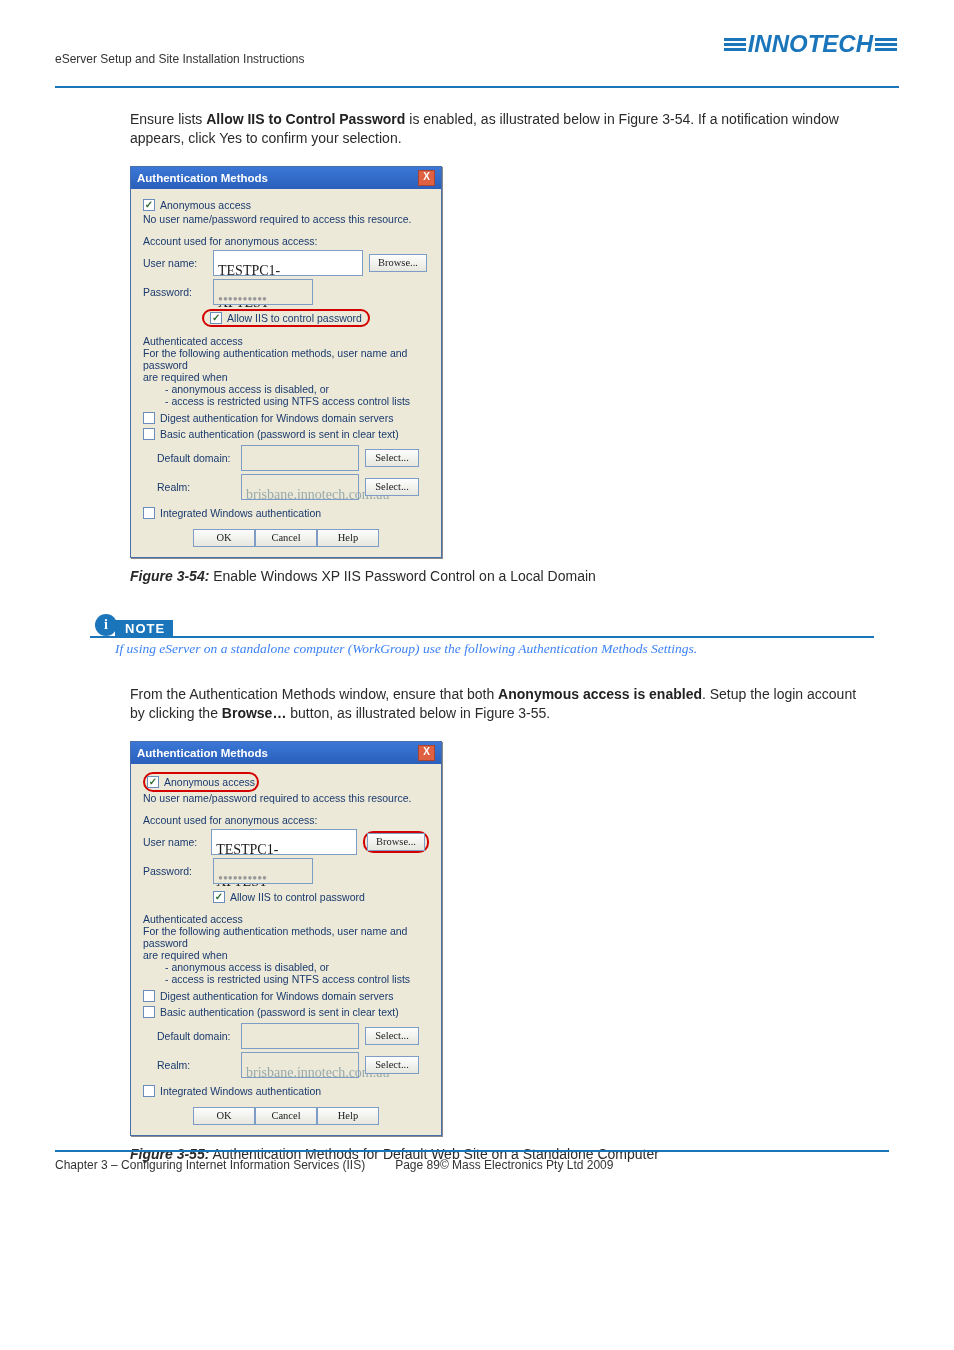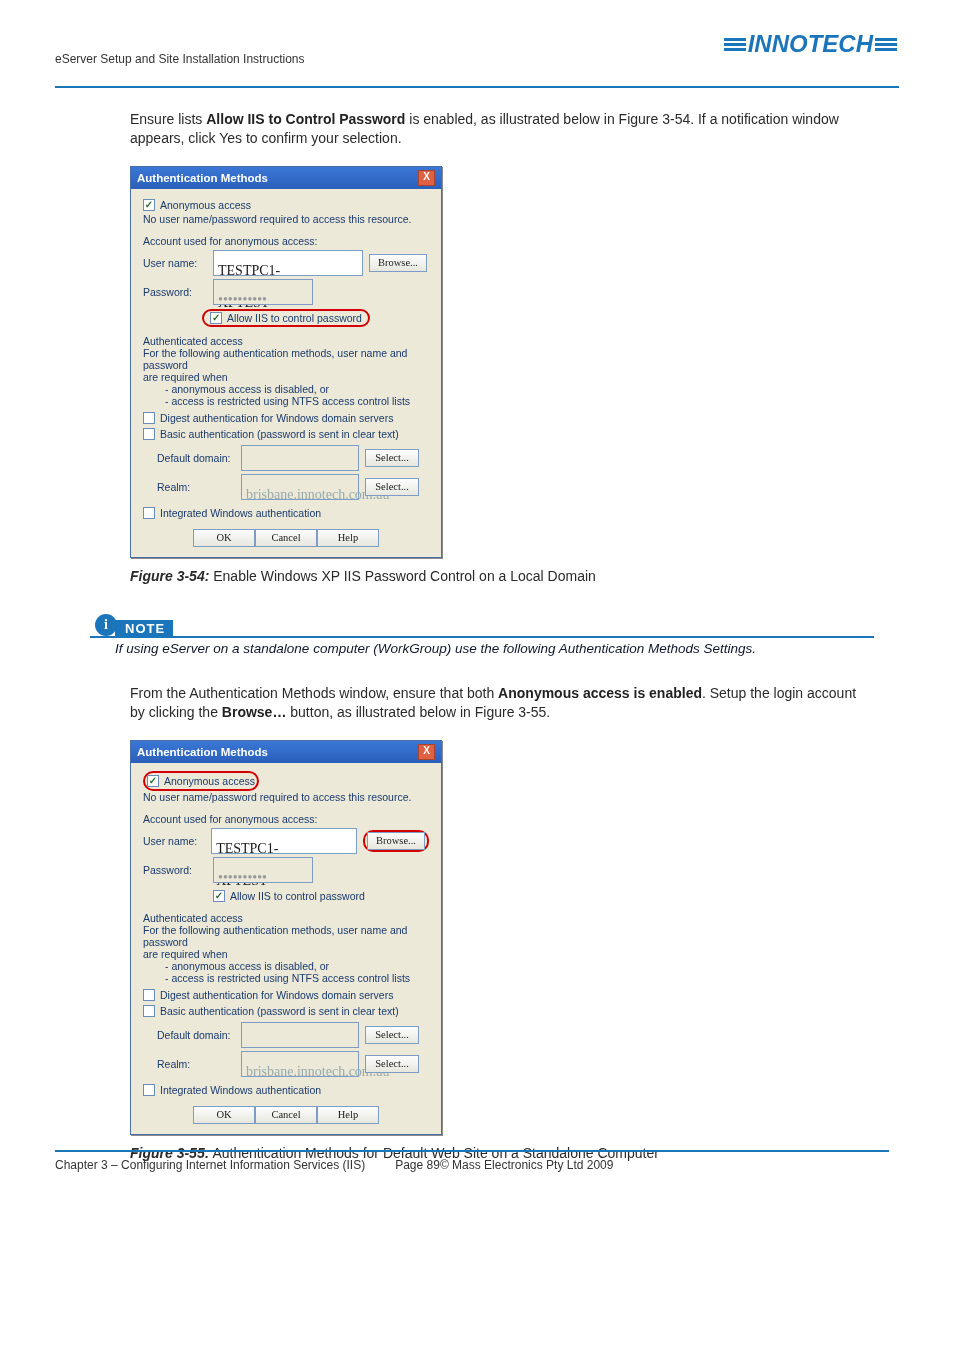--- a/index.html
+++ b/index.html
@@ -101,21 +101,22 @@
     font-weight: 700;
     font-family: Georgia, serif;
     font-size: 14px;
   }
   .notetext {
     margin-left: 60px;
     margin-right: 25px;
     margin-top: 3px;
     font-size: 13.5px;
     font-style: italic;
-    color: #0f172a;
+    color: #3b82f6;
+    font-family: Liberation Serif, serif;
   }
   
   .dialog-wrap {
     margin-left: 75px;
     margin-top: 18px;
   }
   .dialog {
     width: 310px;
     border: 1px solid #4a6ea9;
     font-family: Tahoma, sans-serif;

